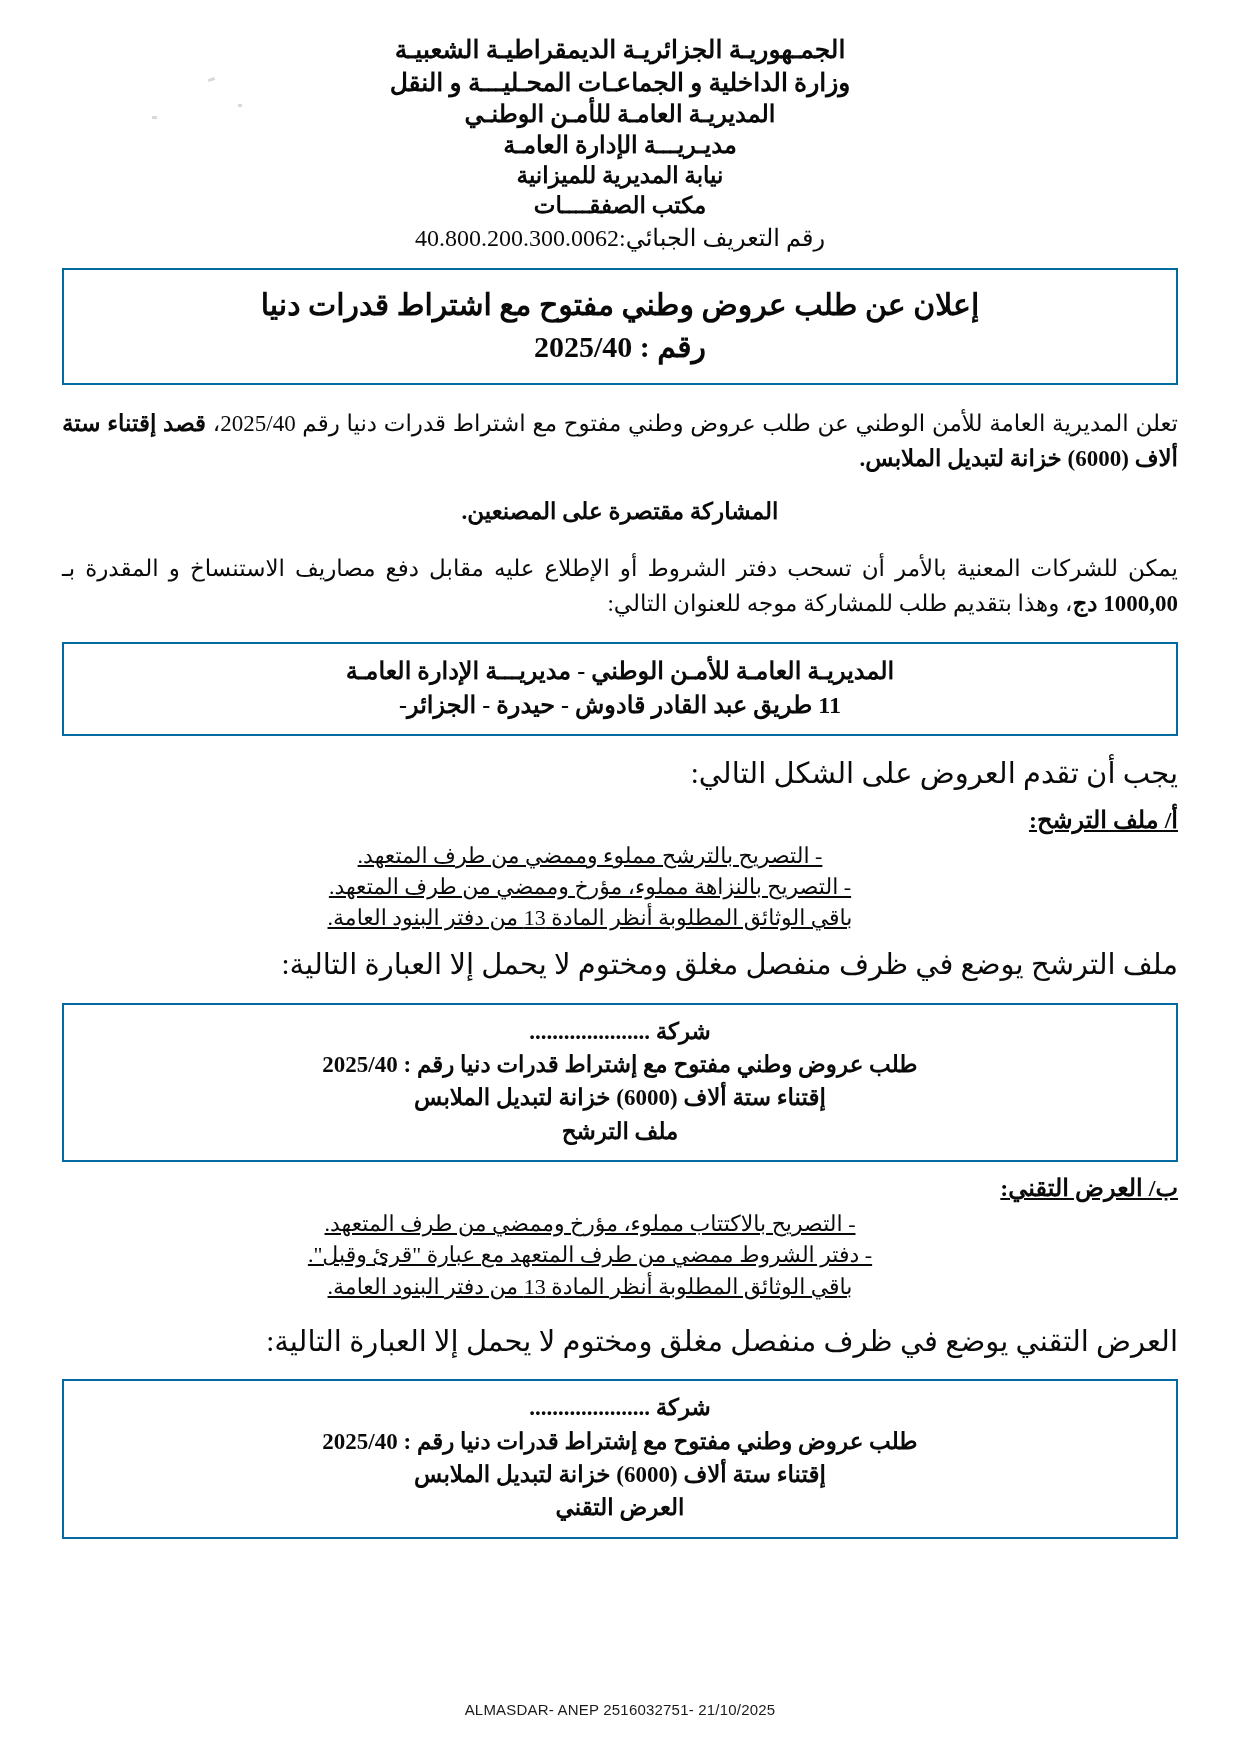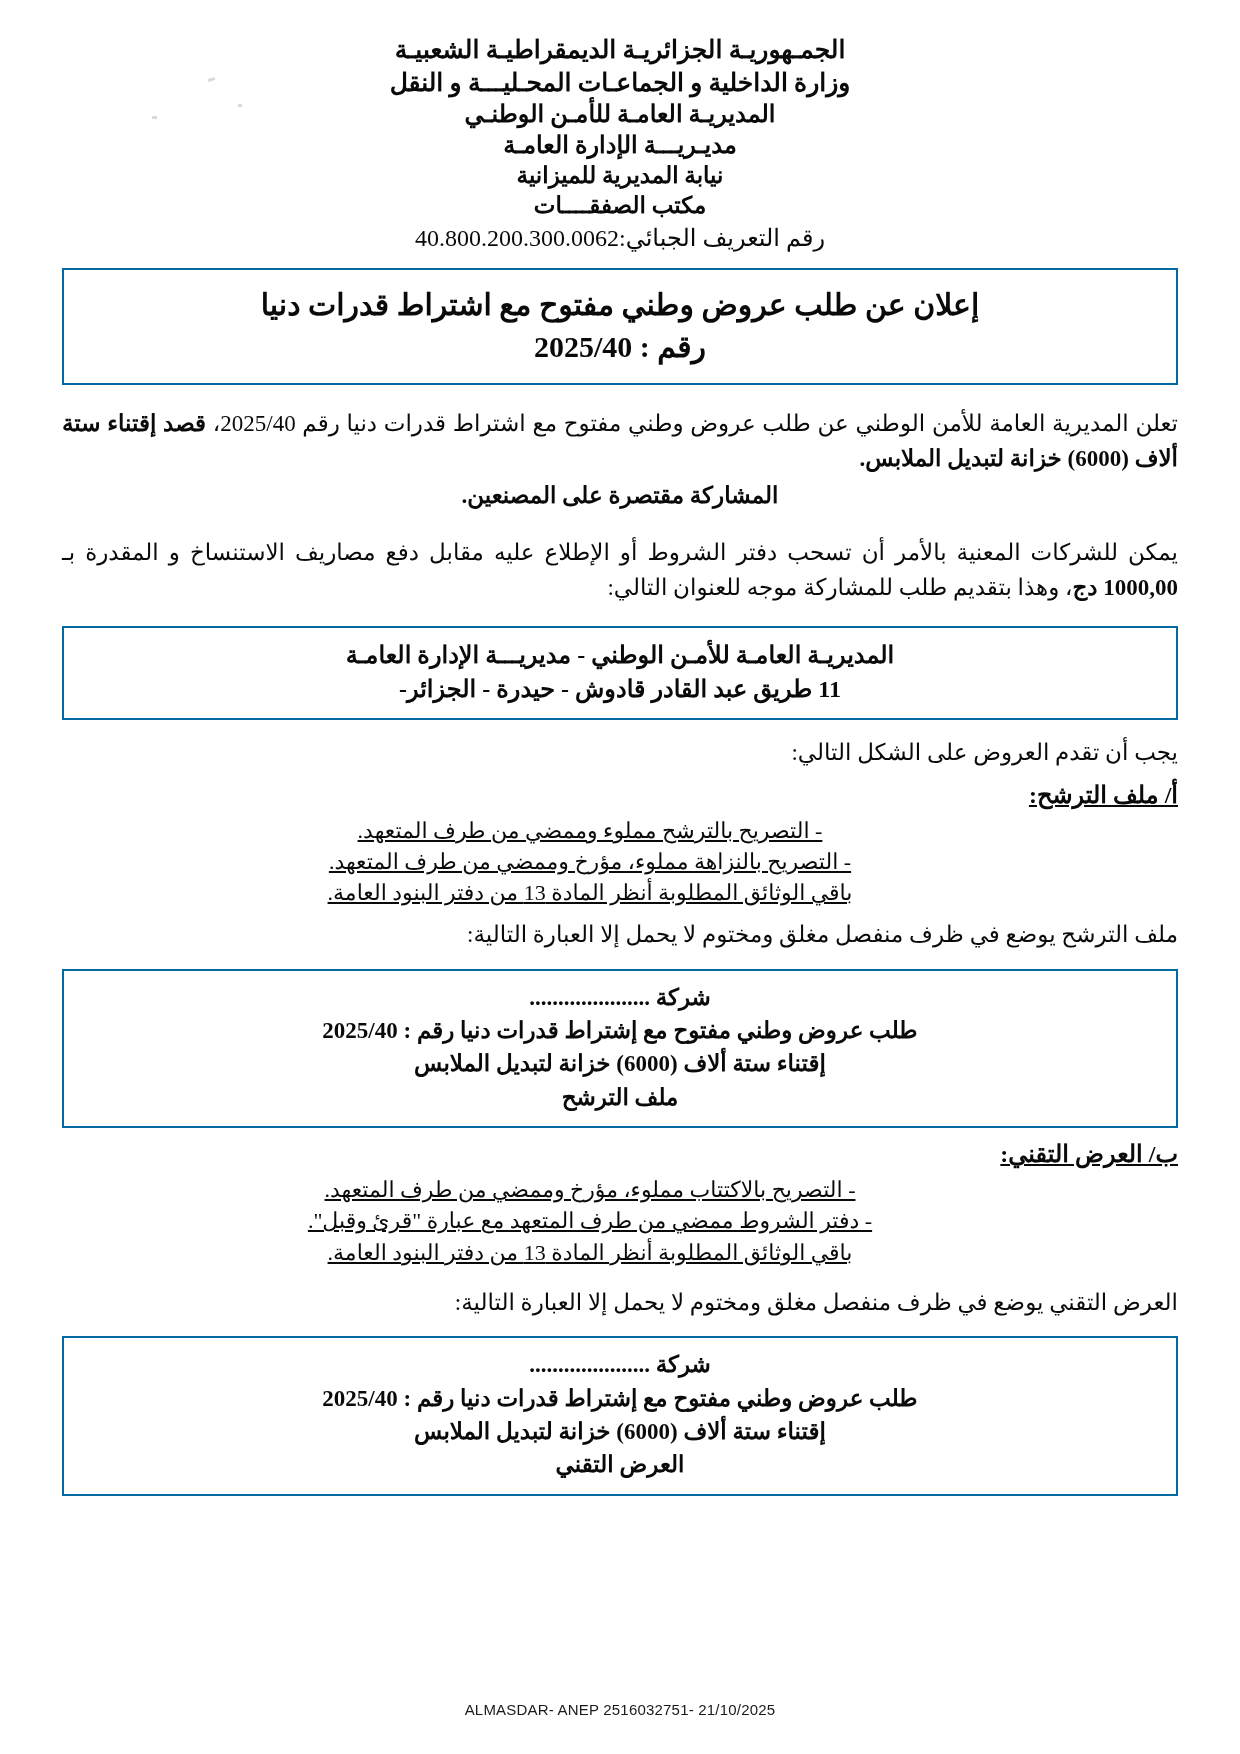--- a/index.html
+++ b/index.html
@@ -89,26 +89,26 @@
     font-size: 23px;
     line-height: 1.52;
     margin-top: 22px;
     text-align: justify;
     text-align-last: right;
   }
   .para.center-bold {
     text-align: left;
     text-align-last: center;
     font-weight: bold;
-    margin-top: 2px;
+    margin-top: 18px;
   }
   .para b { font-weight: bold; }
 
   .line-right {
-    font-size: 23px;
+    font-size: 29px;
     line-height: 1.5;
     text-align: right;
     margin-top: 16px;
   }
 
   .section-head {
     font-size: 24px;
     font-weight: bold;
     text-decoration: underline;
     text-align: right;

